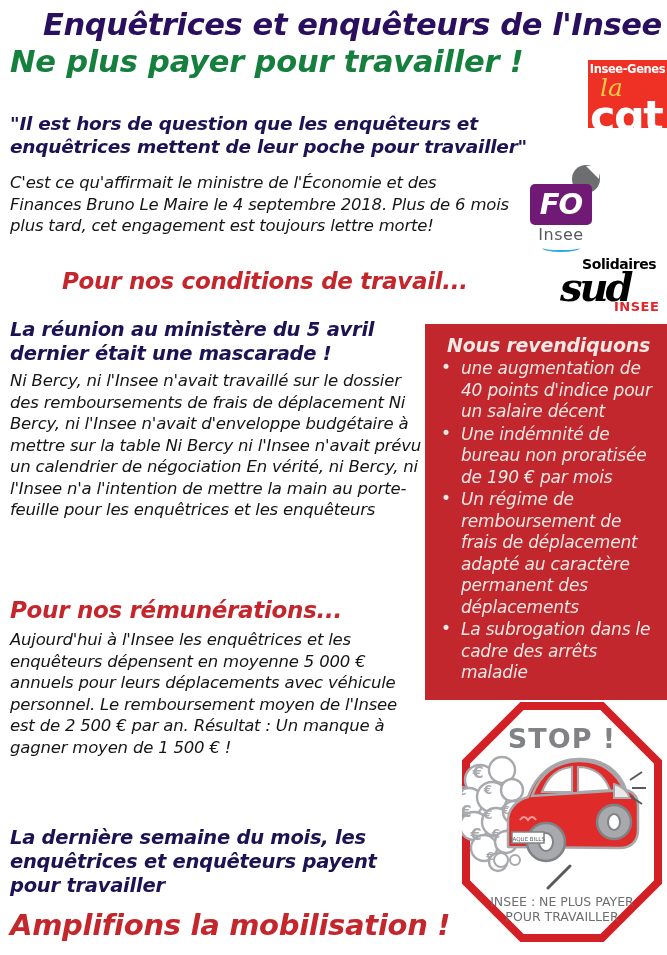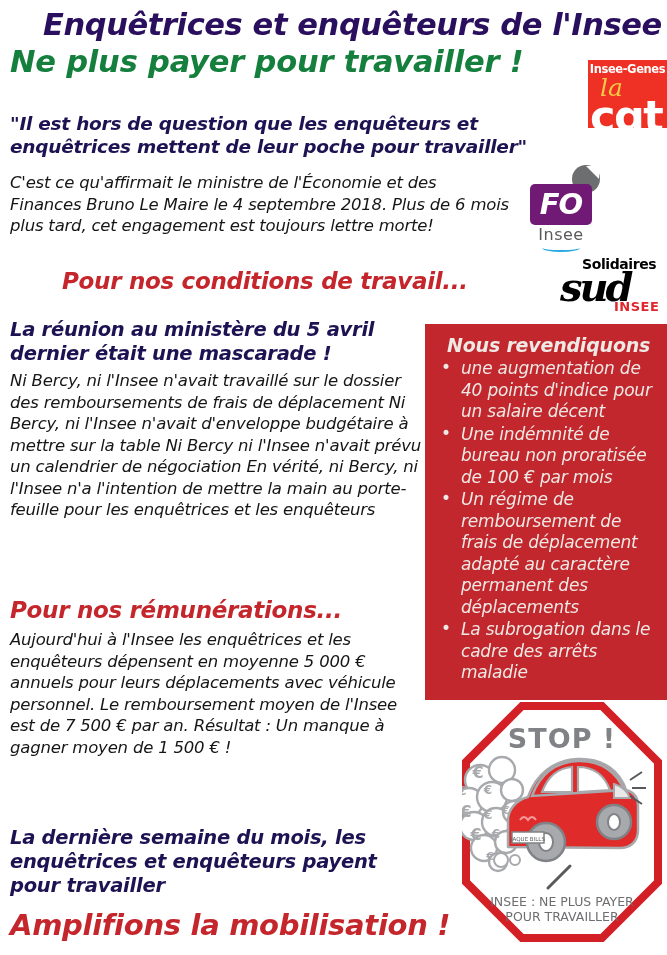--- a/index.html
+++ b/index.html
@@ -341,30 +341,30 @@
 
   <div class="quote">"Il est hors de question que les enquêteurs et enquêtrices mettent de leur poche pour travailler"</div>
 
   <div class="intro">C'est ce qu'affirmait le ministre de l'Économie et des Finances Bruno Le Maire le 4 septembre 2018. Plus de 6 mois plus tard, cet engagement est toujours lettre morte!</div>
 
   <div class="red-head red-head-1 no-sel">Pour nos conditions de travail...</div>
   <div class="navy-head navy-head-1">La réunion au ministère du 5 avril dernier était une mascarade !</div>
   <div class="body-text body-1">Ni Bercy, ni l'Insee n'avait travaillé sur le dossier des remboursements de frais de déplacement Ni Bercy, ni l'Insee n'avait d'enveloppe budgétaire à mettre sur la table Ni Bercy ni l'Insee n'avait prévu un calendrier de négociation En vérité, ni Bercy, ni l'Insee n'a l'intention de mettre la main au porte-feuille pour les enquêtrices et les enquêteurs</div>
 
   <div class="red-head red-head-2 no-sel">Pour nos rémunérations...</div>
-  <div class="body-text body-2">Aujourd'hui à l'Insee les enquêtrices et les enquêteurs dépensent en moyenne 5 000 € annuels pour leurs déplacements avec véhicule personnel. Le remboursement moyen de l'Insee est de 7 500 € par an. Résultat : Un manque à gagner moyen de 1 500 € !</div>
+  <div class="body-text body-2">Aujourd'hui à l'Insee les enquêtrices et les enquêteurs dépensent en moyenne 5 000 € annuels pour leurs déplacements avec véhicule personnel. Le remboursement moyen de l'Insee est de 2 500 € par an. Résultat : Un manque à gagner moyen de 1 500 € !</div>
 
   <div class="navy-head navy-head-2">La dernière semaine du mois, les enquêtrices et enquêteurs payent pour travailler</div>
   <div class="red-head red-head-3 no-sel">Amplifions la mobilisation !</div>
 
   <div class="demands">
     <div class="demands-title">Nous revendiquons</div>
     <ul class="demands-list">
       <li>une augmentation de 40 points d'indice pour un salaire décent</li>
-      <li>Une indémnité de bureau non proratisée de 100 € par mois</li>
+      <li>Une indémnité de bureau non proratisée de 190 € par mois</li>
       <li>Un régime de remboursement de frais de déplacement adapté au caractère permanent des déplacements</li>
       <li>La subrogation dans le cadre des arrêts maladie</li>
     </ul>
   </div>
 
   <div class="logo-cgt">
     <div class="cgt-top">Insee-Genes</div>
     <div class="cgt-la">la</div>
     <div class="cgt-main">cgt</div>
   </div>

